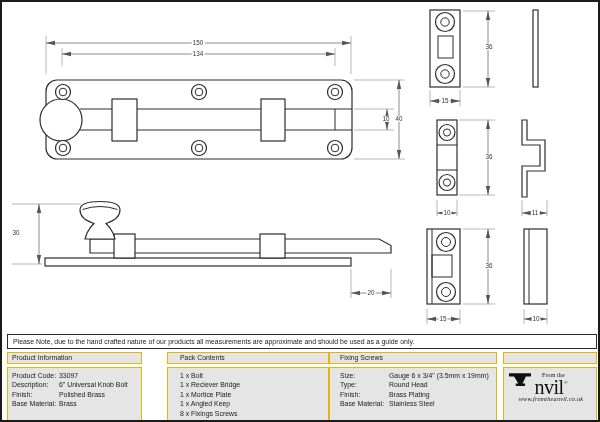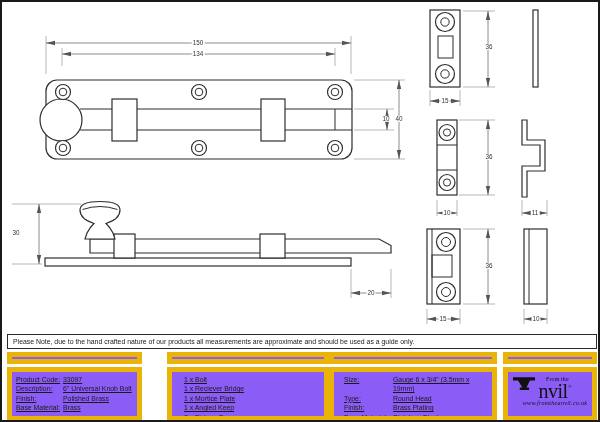--- a/index.html
+++ b/index.html
@@ -8,22 +8,22 @@
   svg{position:absolute;left:0;top:0;}
   .outline{fill:none;stroke:#2d2d2d;stroke-width:1.2;}
   .outline-f{fill:#ffffff;stroke:#2d2d2d;stroke-width:1.2;}
   .thin{fill:none;stroke:#2d2d2d;stroke-width:1;}
   .wit{stroke:#9a9a9a;stroke-width:0.7;fill:none;}
   .dimln{stroke:#6f6f6f;stroke-width:0.8;fill:none;}
   .dim{position:absolute;transform:translate(-50%,-50%);background:#fff;font-size:6.3px;
        line-height:1;color:#333;padding:0 1px;white-space:nowrap;}
   .note-bar{position:absolute;left:5px;top:332px;width:590px;height:15px;box-sizing:border-box;
             border:1px solid #2b2b2b;font-size:6.9px;line-height:13px;padding-left:5px;white-space:nowrap;}
-  .cell{position:absolute;box-sizing:border-box;border:5px solid #eab308;background:#8b5cf6;
-        font-size:6.9px;overflow:hidden;text-decoration:underline;}
+  .cell{position:absolute;box-sizing:border-box;border:1px solid #eab308;background:#e5e5e5;
+        font-size:6.9px;overflow:hidden;}
   .hdr{top:350px;height:12px;line-height:10px;}
   .bdy{top:365px;height:54px;padding-top:3px;}
   .c1{left:5px;width:135px;}
   .c2{left:165px;width:162px;}
   .c3{left:327px;width:168px;}
   .c4{left:501px;width:94px;}
   .c1 .pad{padding-left:4px;} .c2 .pad{padding-left:12px;} .c3 .pad{padding-left:10px;}
   .kv{display:flex;line-height:9.4px;}
   .c1 .kv{padding-left:4px;} .c3 .kv{padding-left:10px;}
   .c1 .k{width:47px;flex:none;} .c3 .k{width:49px;flex:none;}

